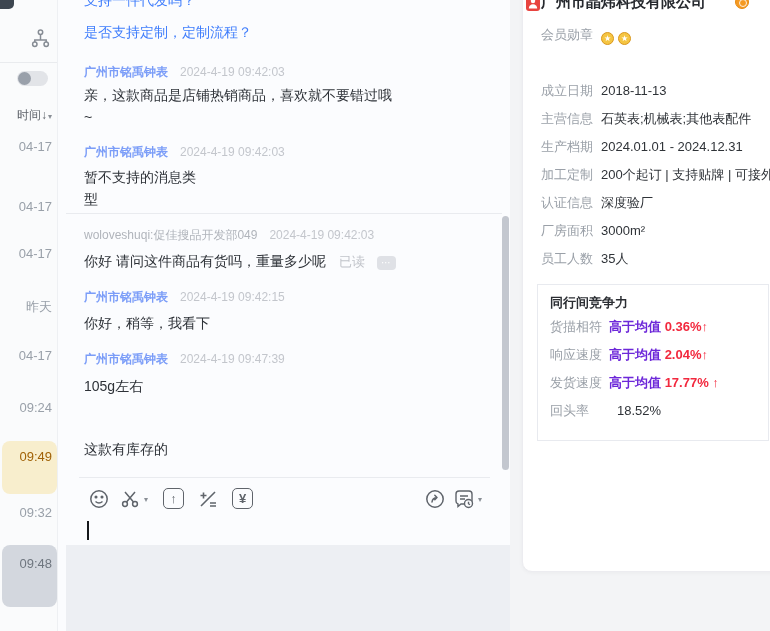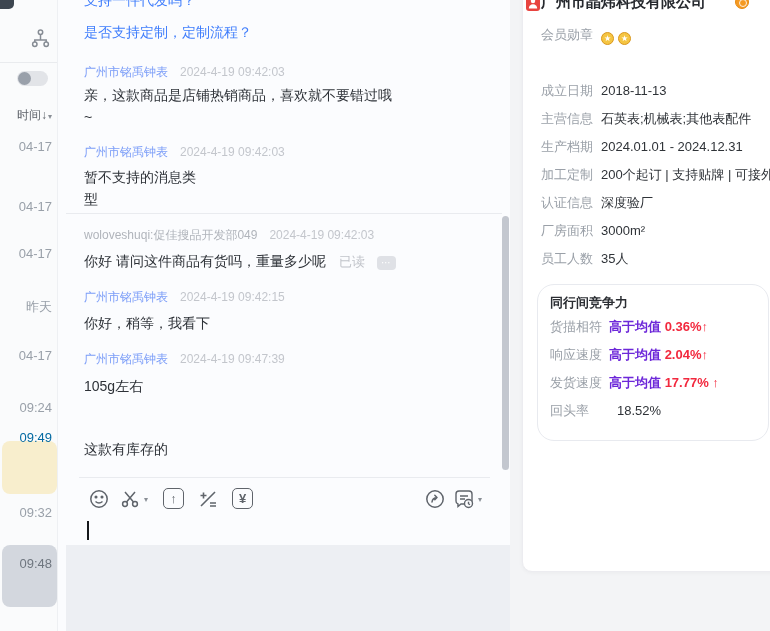--- a/index.html
+++ b/index.html
@@ -18,21 +18,21 @@
   .sortrow .caret { font-size:8px; color:#8a8f96; margin-left:1px; }
   .hl { position:absolute; left:2px; width:55px; border-radius:8px; }
   .hl.yellow { top:441px; height:53px; background:#f8eecd; }
   .hl.gray { top:545px; height:62px; background:#d3d7de; }
   .ts { position:absolute; right:5px; font-size:13px; color:#99a0a9; white-space:nowrap; }
 
   
   .chat { position:absolute; left:58px; top:0; width:452px; height:631px; background:#fbfcfe; }
   .qlink { position:absolute; left:26px; font-size:14px; color:#3f7dfc; white-space:nowrap; cursor:pointer; }
   .msg-name-row { position:absolute; left:26px; font-size:12px; white-space:nowrap; }
-  .sender-seller { color:#7b9df8; }
+  .sender-seller { color:#7b9df8;font-weight:bold; }
   .sender-buyer { color:#b0b4bb; }
   .msg-time { color:#c3c6cc; margin-left:12px; }
   .msg-body { position:absolute; left:26px; font-size:14px; color:#2e3238; line-height:22px; white-space:pre-wrap; }
   .readrow { position:absolute; font-size:13px; color:#c0c3c9; white-space:nowrap; }
   .dots-btn { display:inline-block; vertical-align:middle; margin-left:12px; width:19px; height:14px; background:#dfe1e6; border-radius:4px; color:#ffffff; font-size:10px; line-height:13px; text-align:center; letter-spacing:1px; cursor:pointer; }
   .chat-div { position:absolute; height:1px; background:#e9ebef; }
   .chat-scroll { position:absolute; left:444px; top:216px; width:7px; height:254px; background:#c3c7cf; border-radius:4px; }
 
   
   .toolbar-ico { position:absolute; top:488px; width:22px; height:22px; color:#5f646b; cursor:pointer; }
@@ -47,21 +47,21 @@
   .company-card { position:absolute; left:522px; top:-12px; width:312px; height:584px; background:#ffffff; border:1px solid #ececf0; border-radius:10px; box-shadow:0 1px 4px rgba(0,0,0,0.04); }
   .shop-ico { position:absolute; left:3px; top:7px; width:14px; height:15px; }
   .comp-title { position:absolute; left:18px; top:4px; font-size:15px; font-weight:bold; color:#26292e; white-space:nowrap; }
   .credit-badge { position:absolute; left:212px; top:6px; width:14px; height:14px; background:#f59a23; border-radius:50%; border:1px solid #e78a10; }
   .credit-badge::after { content:""; position:absolute; left:3px; top:3px; width:6px; height:6px; border:1px solid rgba(255,255,255,.85); border-radius:50%; }
   .info-row { position:absolute; left:18px; white-space:nowrap; font-size:13px; }
   .info-label { display:inline-block; width:60px; color:#9aa0a8; }
   .info-value { color:#2f3338; }
   .medal { display:inline-block; width:13px; height:13px; margin-right:4px; background:#f5c542; border:1px solid #d9971e; border-radius:50%; color:#fff; font-size:8px; line-height:11px; text-align:center; vertical-align:-2px; }
 
-  .peer-card { position:absolute; left:14px; top:295px; width:232px; height:157px; background:#ffffff; border:1px solid #e8eaef; border-radius:17px;padding-left:16px; }
+  .peer-card { position:absolute; left:14px; top:295px; width:232px; height:157px; background:#ffffff; border:1px solid #e8eaef; border-radius:0;padding-left:16px; }
   .peer-title { position:absolute; left:12px; top:9px; font-size:13px; font-weight:bold; color:#2b2e33; white-space:nowrap; }
   .peer-row { position:absolute; left:12px; white-space:nowrap; font-size:13px; }
   .peer-label { display:inline-block; width:59px; color:#9aa0a8; }
   .peer-prefix { color:#6d28d9; font-weight:bold; }
   .peer-val-red { color:#f2293e; font-weight:bold; }
   .peer-val-plain { color:#2f3338; }
 </style>
 </head>
 <body>
 
@@ -85,21 +85,21 @@
 
     <div class="hl yellow"></div>
     <div class="hl gray"></div>
 
     <span class="ts" style="top:139px">04-17</span>
     <span class="ts" style="top:199px">04-17</span>
     <span class="ts" style="top:246px">04-17</span>
     <span class="ts" style="top:298px">昨天</span>
     <span class="ts" style="top:348px">04-17</span>
     <span class="ts" style="top:400px">09:24</span>
-    <span class="ts" style="top:430px; color:#0369a1">09:49</span>
+    <span class="ts" style="top:449px; color:#a16207">09:49</span>
     <span class="ts" style="top:505px">09:32</span>
     <span class="ts" style="top:556px; color:#6f767f">09:48</span>
   </div>
 
   <div class="chat">
 
     <div class="qlink" style="top:-8px">支持一件代发吗？</div>
     <div class="qlink" style="top:24px">是否支持定制，定制流程？</div>
 
     <div class="msg-name-row" style="top:64px">

